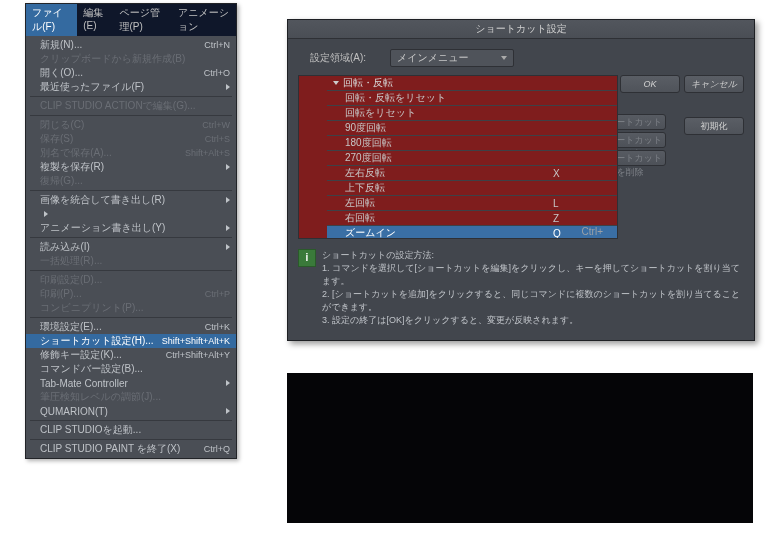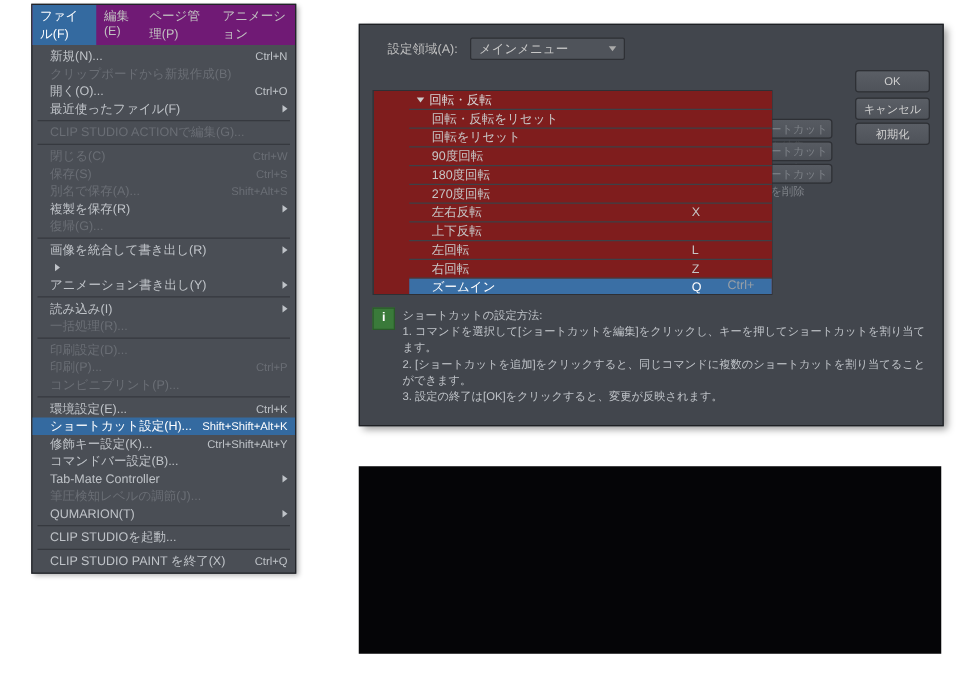--- a/index.html
+++ b/index.html
@@ -18,21 +18,21 @@
   .file-menu {
     position: absolute;
     left: 25px;
     top: 3px;
     width: 210px;
     background: #4a4e55;
     border: 1px solid #222428;
     box-shadow: 2px 2px 4px rgba(0,0,0,0.3);
   }
   .menubar {
-    background: #701a75;
+    background: #0f172a;
     display: flex;
     font-size: 10px;
   }
   .menubar-item {
     padding: 2px 6px;
     color: #c0c0c0;
     cursor: default;
   }
   .menubar-item.active {
     background: #346aa0;
@@ -92,22 +92,22 @@
   }
   .dlg-body {
     position: relative;
     padding: 10px;
     height: calc(100% - 18px);
     box-sizing: border-box;
   }
   .area-row {
     display: flex;
     align-items: center;
-    gap: 10px;
-    margin-bottom: 24px;
+    gap: 24px;
+    margin-bottom: 8px;
     padding-left: 12px;
   }
   .area-label { color: #c0c0c0; }
   .dropdown {
     display: inline-flex;
     align-items: center;
     justify-content: space-between;
     width: 110px;
     height: 16px;
     padding: 0 6px;
@@ -158,22 +158,22 @@
   .tree-key { width: 60px; text-align: left; }
   .tree-sublabel {
     position: absolute; right: 14px; bottom: 1px;
     font-size: 10px; color: #9aa0a7;
   }
   .btn-col {
     position: absolute;
     right: 10px;
     top: 36px;
     display: flex;
-    flex-direction: column;
     gap: 4px;
+    font-style: italic;
   }
   .btn-col2 {
     position: absolute;
     right: 10px;
     top: 78px;
     display: flex;
     flex-direction: column;
     gap: 4px;
   }
   .btn {
@@ -346,20 +346,21 @@
       </div>
       <div class="menu-sep"></div>
       <div class="menu-row">
         <span class="menu-label">CLIP STUDIO PAINT を終了(X)</span>
         <span class="menu-shortcut">Ctrl+Q</span>
       </div>
     </div>
 </div>
 
 <div class="dialog">
+  <div class="titlebar">ショートカット設定</div>
   <div class="dlg-body">
     <div class="area-row">
       <span class="area-label">設定領域(A):</span>
       <div class="dropdown">
         <span>メインメニュー</span>
         <span class="chev"></span>
       </div>
     </div>
 
     <div class="btn-col">

